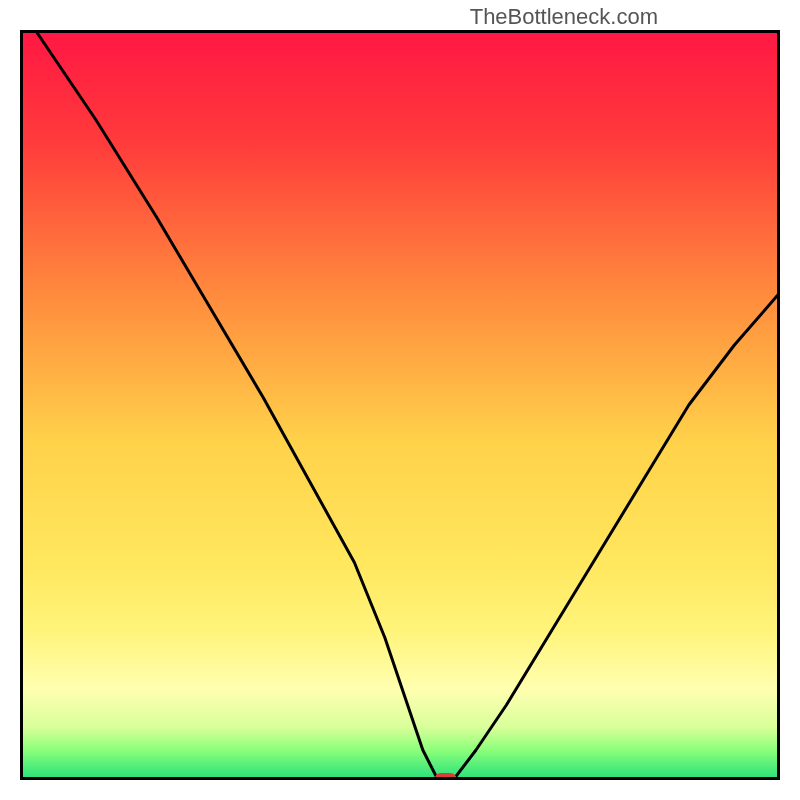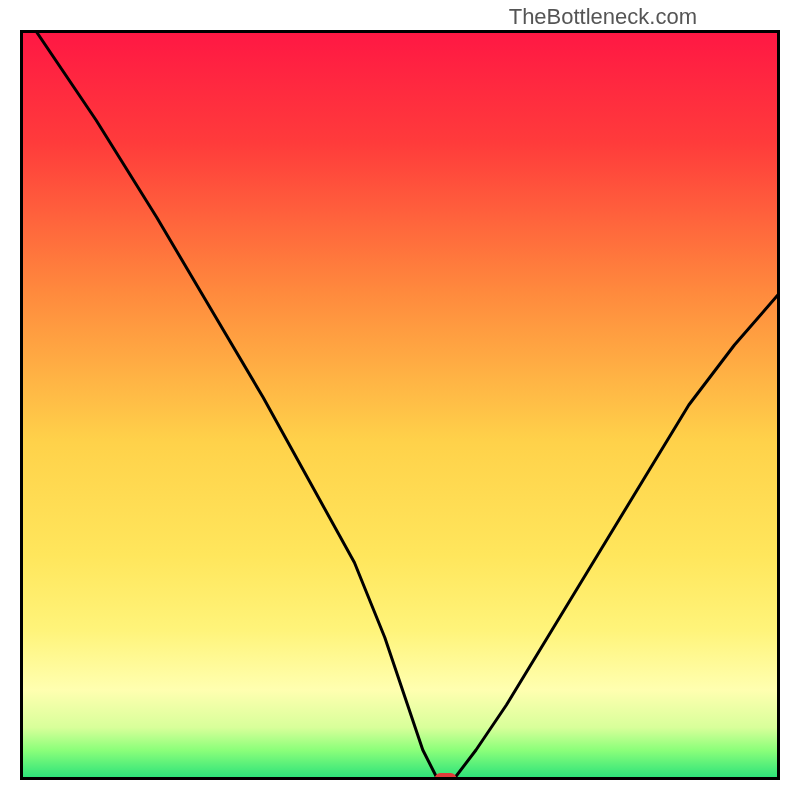--- a/index.html
+++ b/index.html
@@ -8,21 +8,20 @@
     width: 800px;
     height: 800px;
     background: #ffffff;
     font-family: Arial, Helvetica, sans-serif;
     overflow: hidden;
   }
   .container {
     position: relative;
     width: 668px;
     height: 800px;
-    padding-left: 39px;
   }
   .watermark {
     position: absolute;
     top: 4px;
     right: 10px;
     color: #555555;
     font-size: 22px;
     font-weight: 500;
     font-family: Arial, sans-serif;
     z-index: 10;

